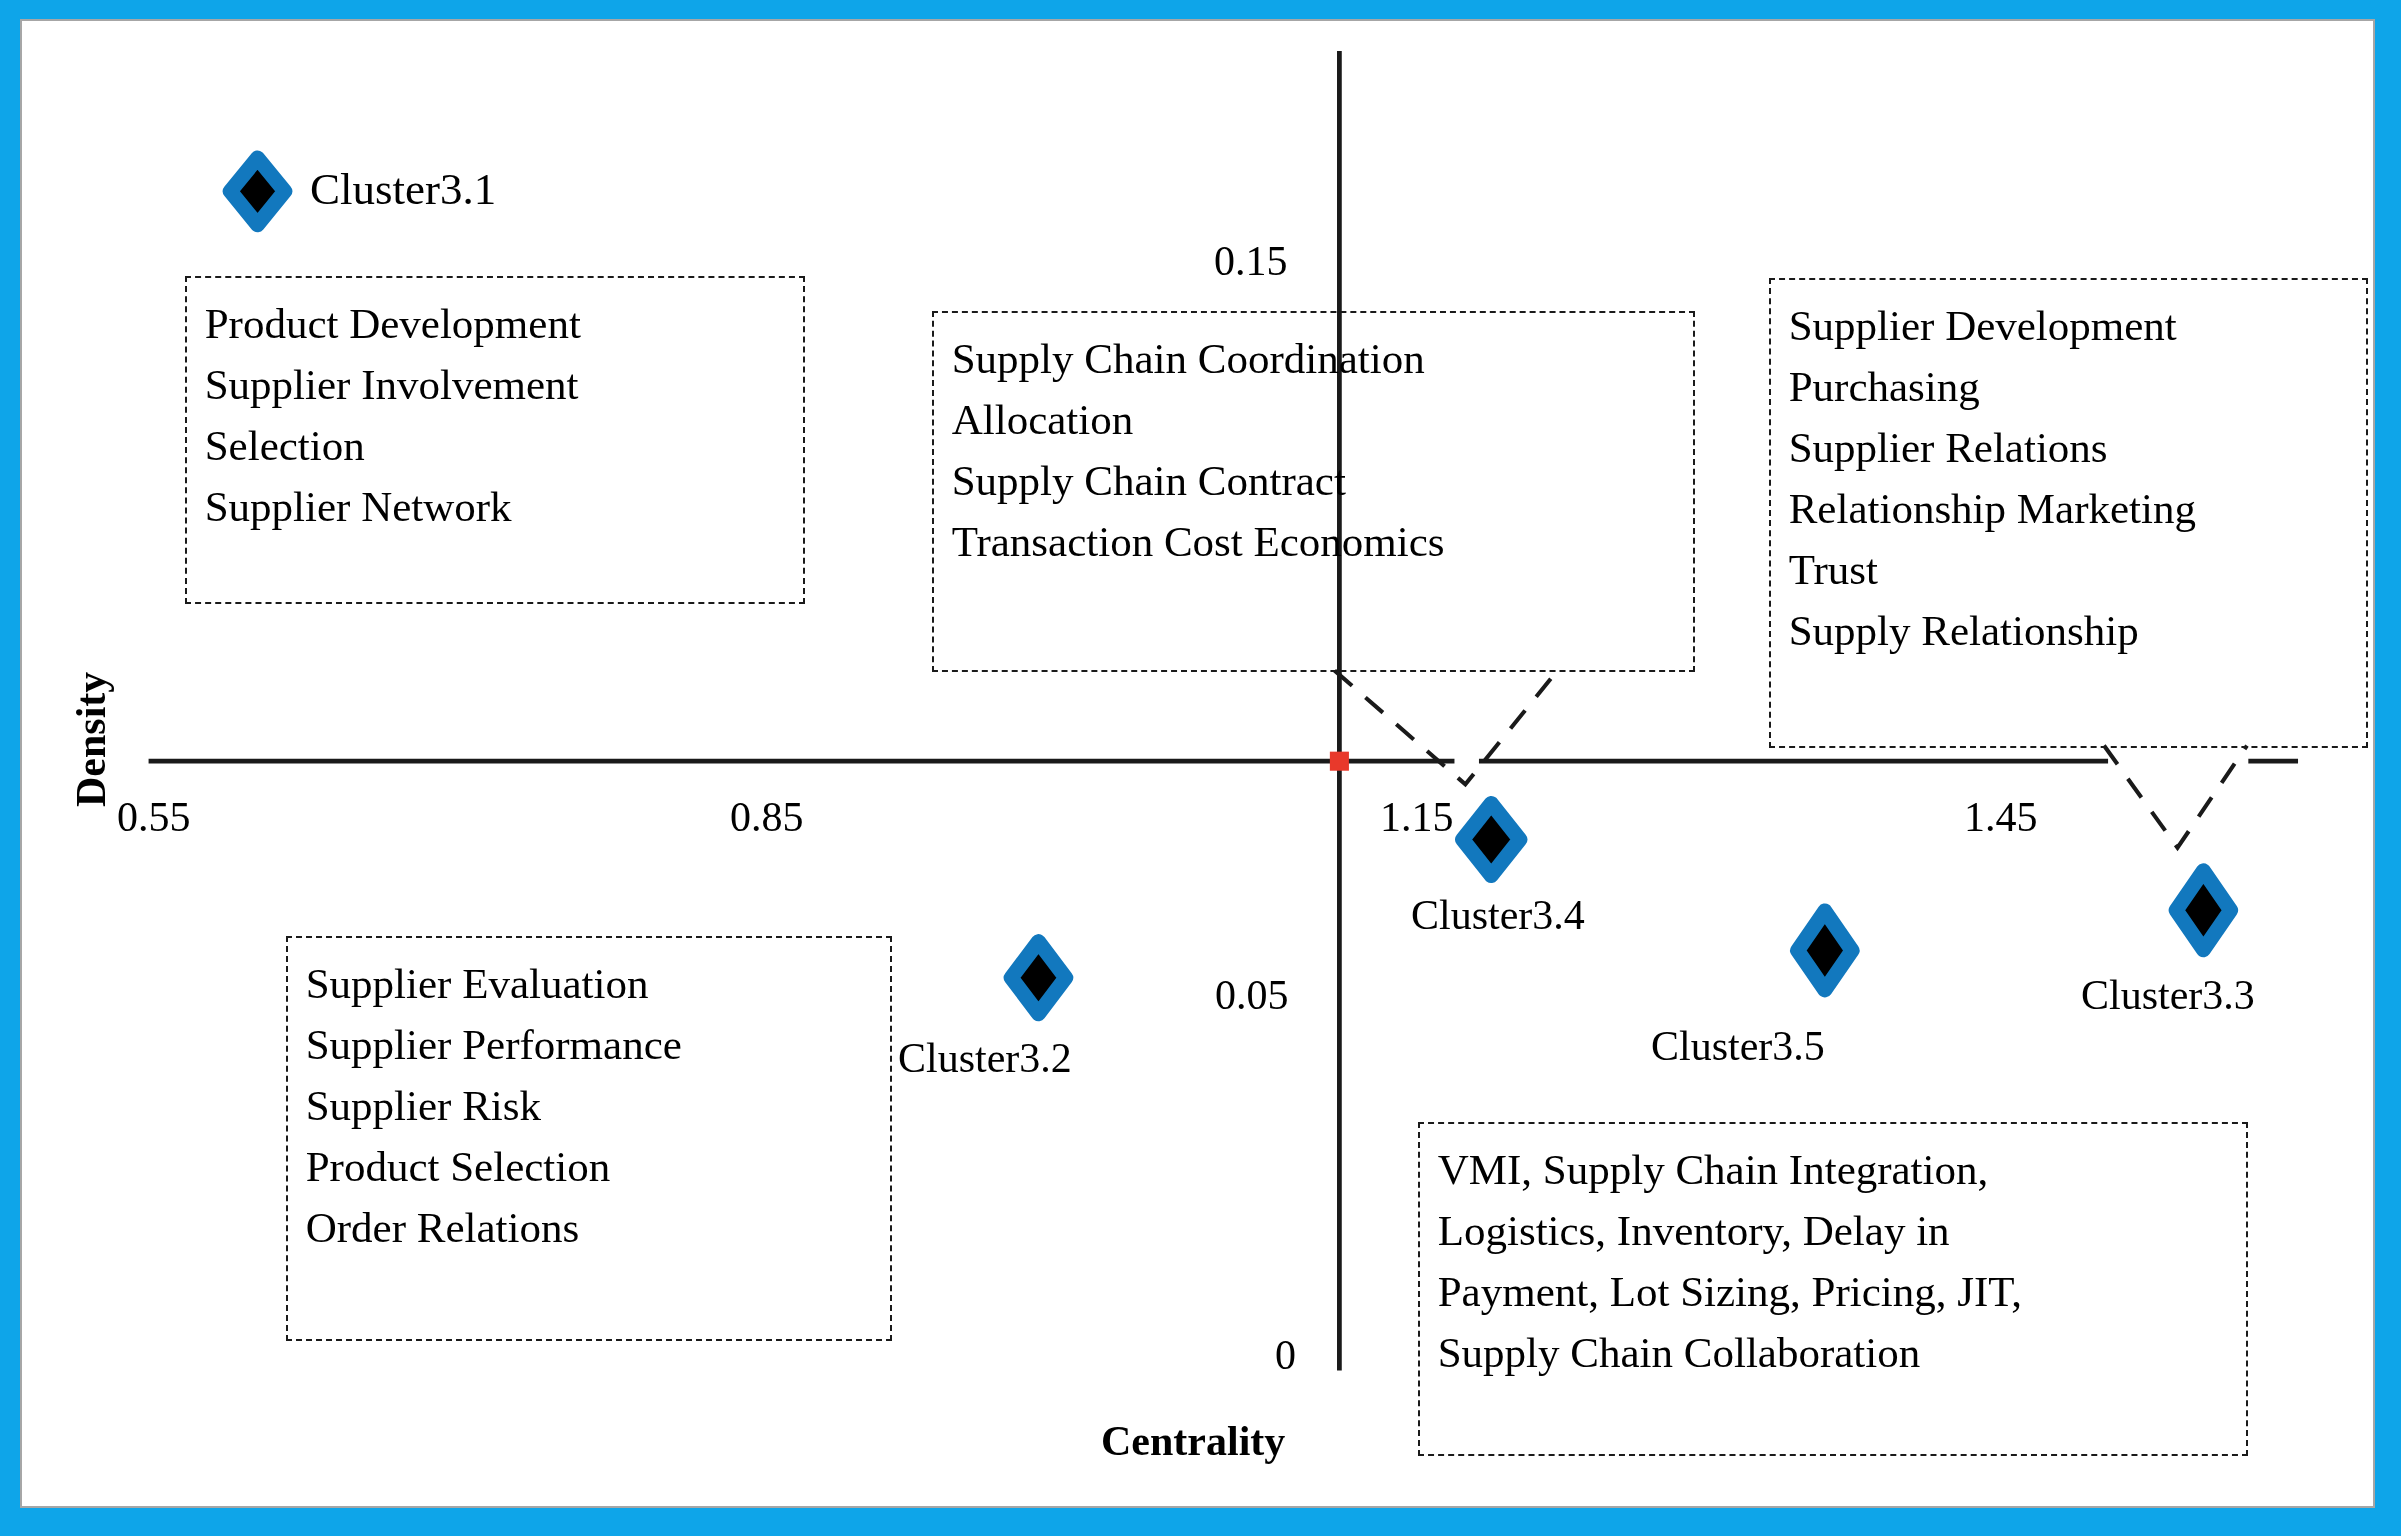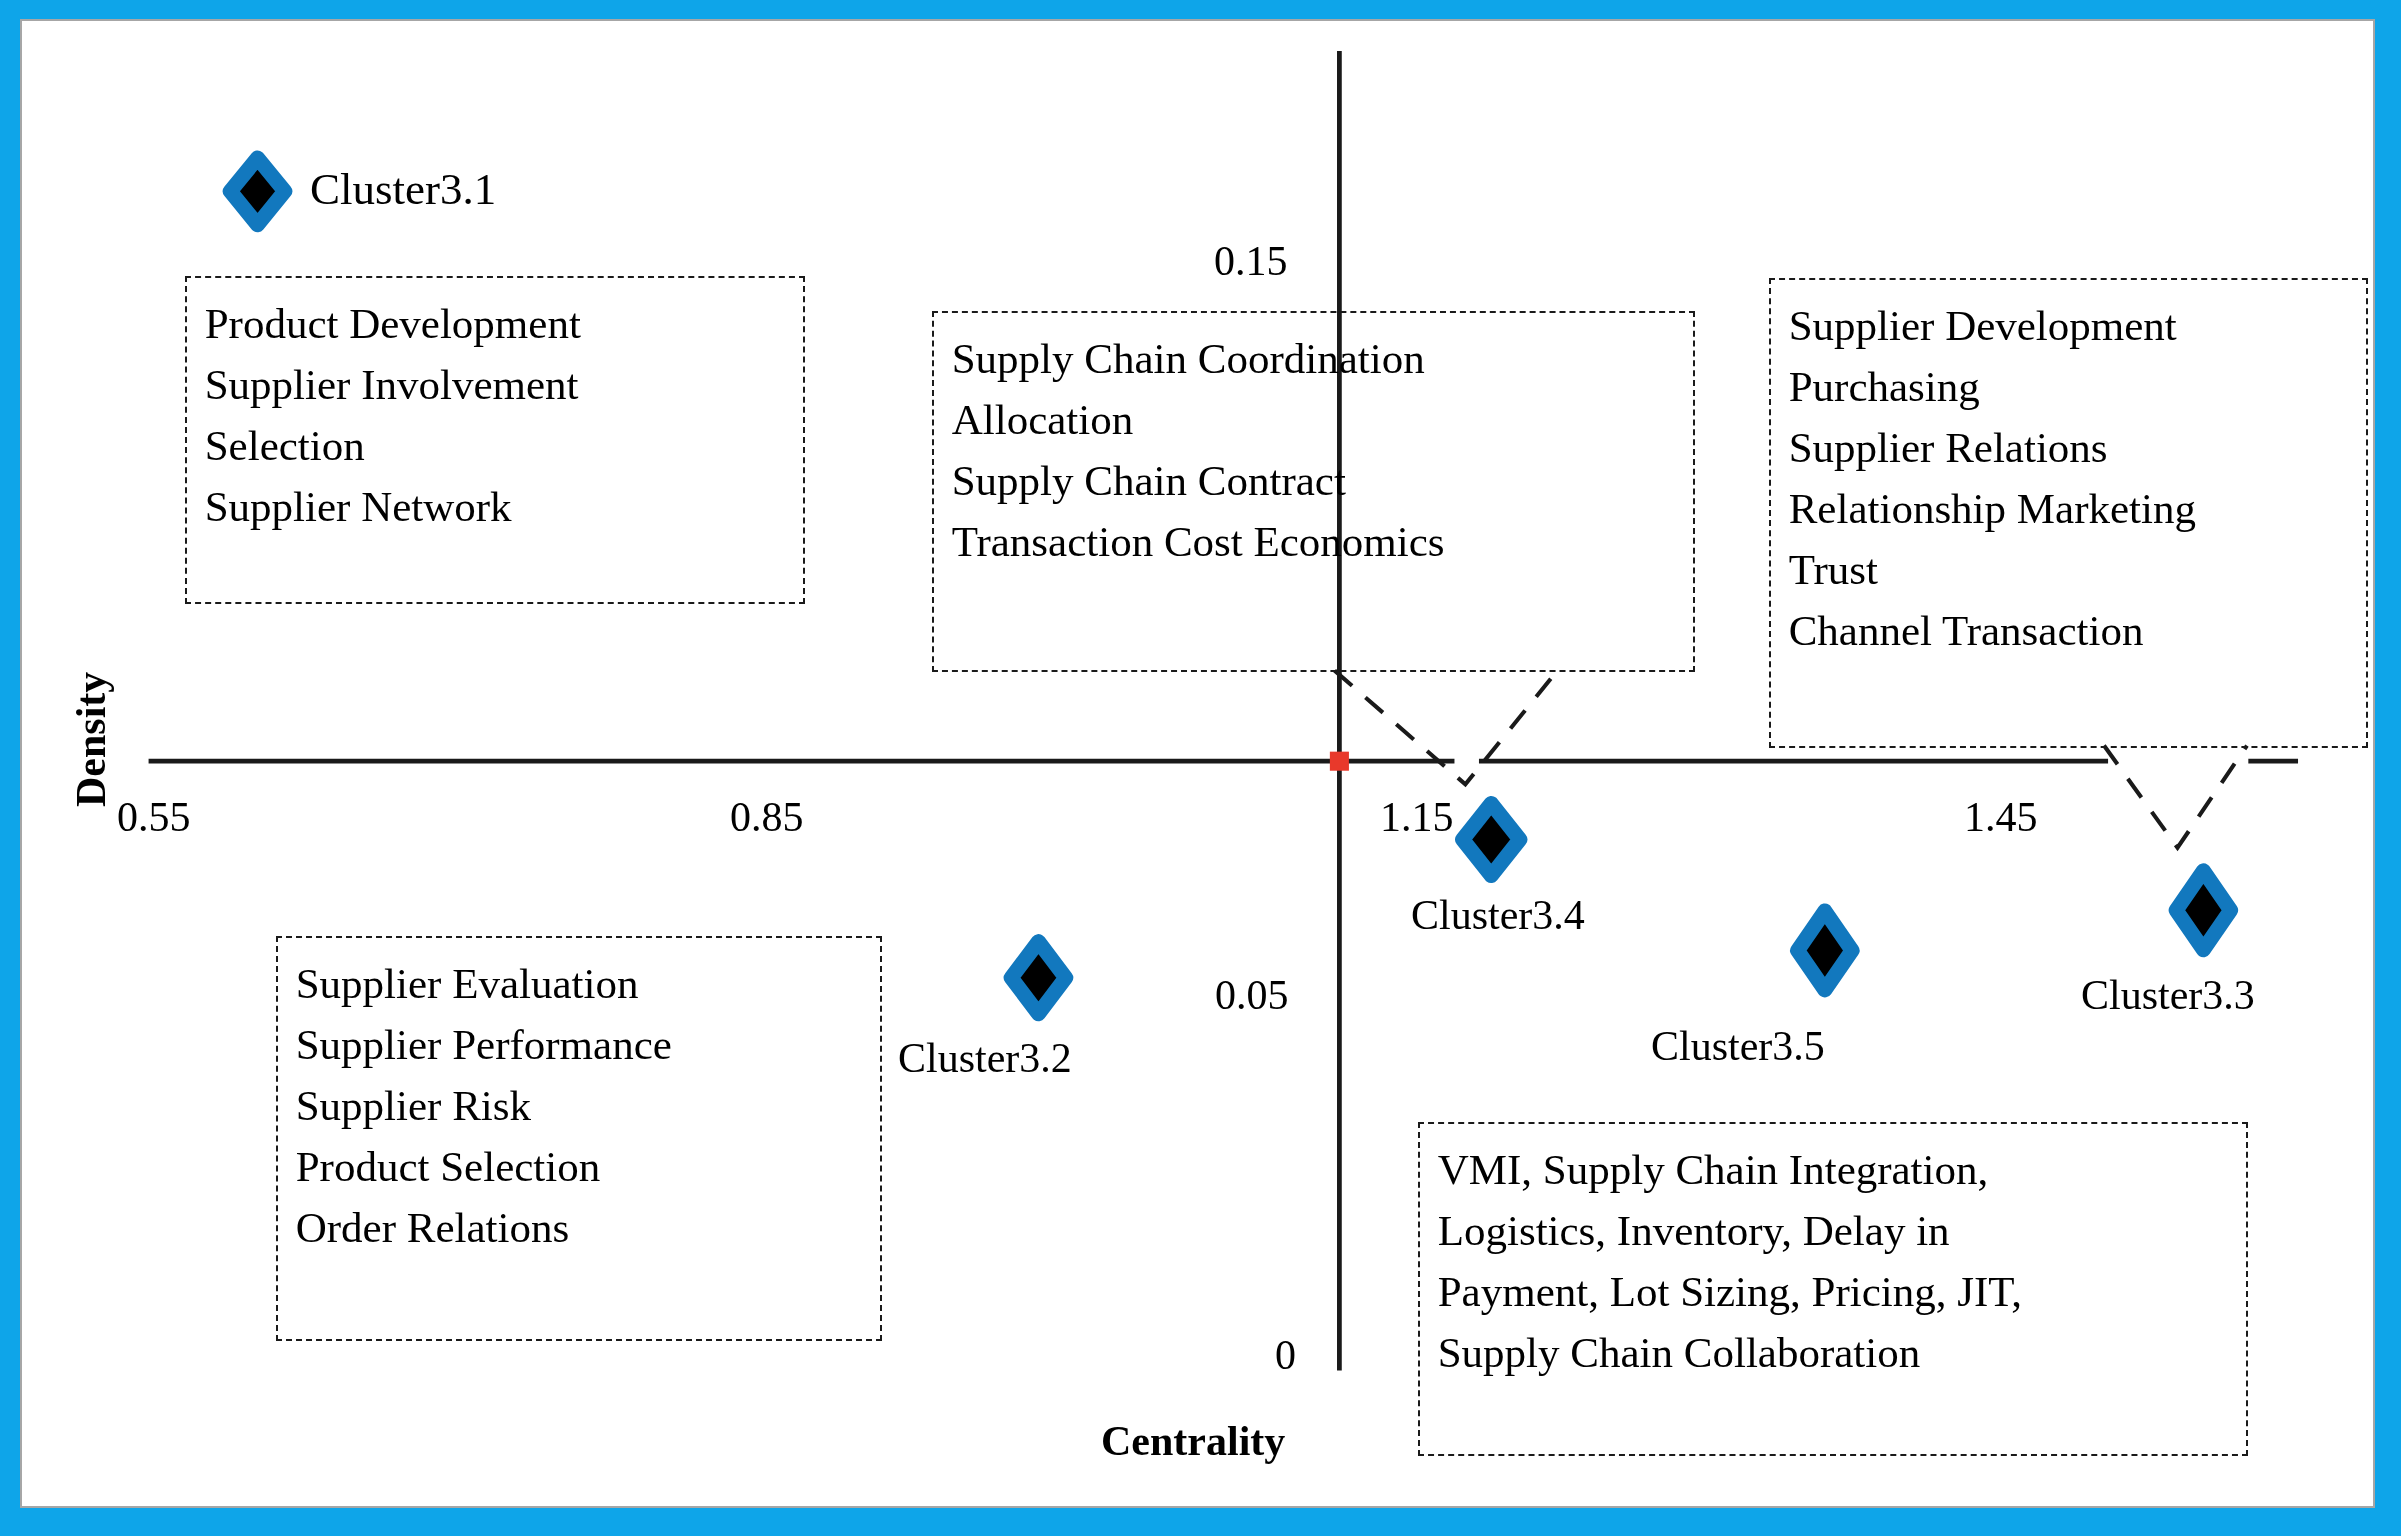--- a/index.html
+++ b/index.html
@@ -135,24 +135,24 @@
     <div class="term">Supply Chain Contract</div>
     <div class="term">Transaction Cost Economics</div>
   </div>
 
   <div class="theme-box" style="left:1769px; top:278px; width:599px; height:470px;">
     <div class="term">Supplier Development</div>
     <div class="term">Purchasing</div>
     <div class="term">Supplier Relations</div>
     <div class="term">Relationship Marketing</div>
     <div class="term">Trust</div>
-    <div class="term">Channel Transaction</div>
+    <div class="term">Supply Relationship</div>
   </div>
 
-  <div class="theme-box" style="left:276px; top:936px; width:606px; height:405px;">
+  <div class="theme-box" style="left:286px; top:936px; width:606px; height:405px;">
     <div class="term">Supplier Evaluation</div>
     <div class="term">Supplier Performance</div>
     <div class="term">Supplier Risk</div>
     <div class="term">Product Selection</div>
     <div class="term">Order Relations</div>
   </div>
 
   <div class="theme-box" style="left:1418px; top:1122px; width:830px; height:334px;">
     <div class="term">VMI, Supply Chain Integration,</div>
     <div class="term">Logistics, Inventory, Delay in</div>

